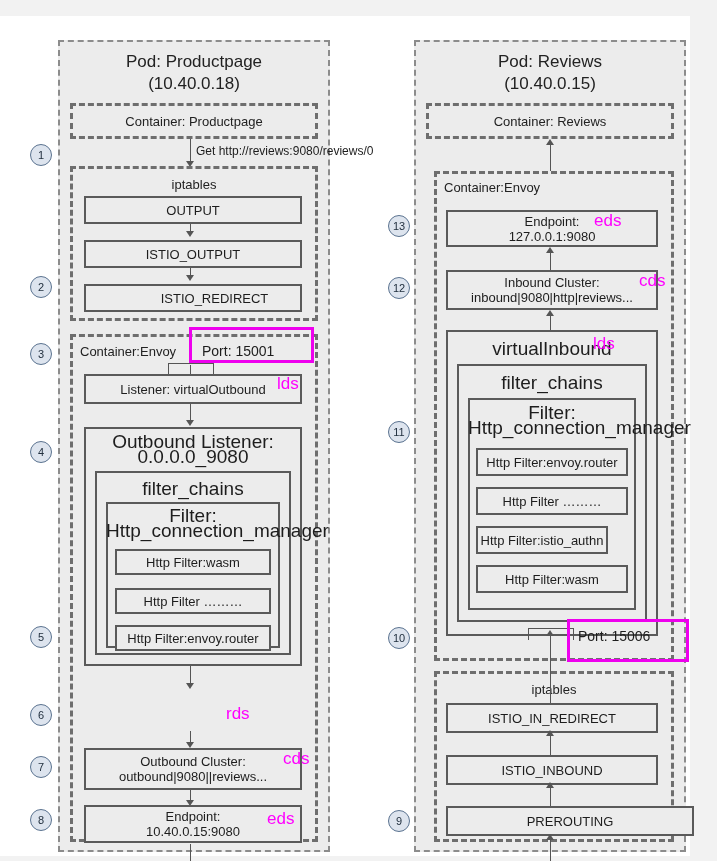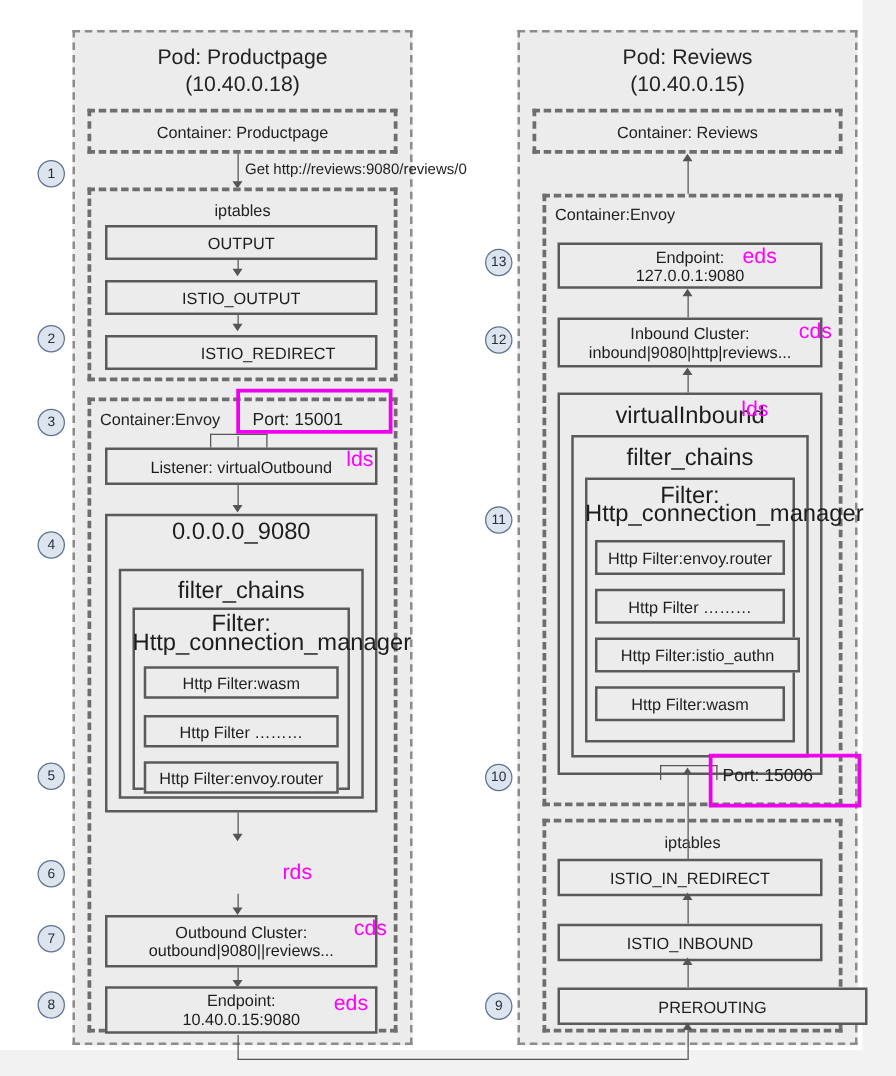--- a/index.html
+++ b/index.html
@@ -3,21 +3,21 @@
 <meta charset="utf-8">
 <style>
   html,body{margin:0;padding:0;}
   body{
     width:717px;height:861px;
     background:#f2f2f2;
     font-family:"Liberation Sans", sans-serif;
     overflow:hidden;
   }
   #canvas{
-    position:absolute;left:0;top:0;width:690px;height:840px;
+    position:absolute;left:0;top:16px;width:690px;height:840px;
     background:#ffffff;
     text-decoration:underline;
   }
   .pod{
     position:absolute;
     background:#ececec;
     border:2px dashed #8c8c8c;
     box-sizing:border-box;
   }
   .pod-title{
@@ -173,20 +173,21 @@
   <div class="vline" style="left:190px;top:349px;height:11px;"></div>
 
   <div class="solidbox" style="left:84px;top:358px;width:218px;height:30px;">Listener: virtualOutbound</div>
   <div class="xds" style="left:277px;top:358px;">lds</div>
 
   <div class="vline" style="left:190px;top:388px;height:19px;"></div>
   <div class="arrowdown" style="left:186px;top:404px;"></div>
 
   <div class="grpbox" style="left:84px;top:411px;width:218px;height:239px;"></div>
   <div class="grp-label" style="left:84px;top:418px;width:218px;line-height:15px;">
+    <div>Outbound Listener:</div>
     <div>0.0.0.0_9080</div>
   </div>
 
   <div class="grpbox" style="left:95px;top:455px;width:196px;height:184px;"></div>
   <div class="grp-label" style="left:95px;top:462px;width:196px;">filter_chains</div>
 
   <div class="grpbox" style="left:106px;top:486px;width:174px;height:146px;"></div>
   <div class="grp-label" style="left:106px;top:492px;width:174px;line-height:15px;">
     <div>Filter:</div>
     <div>Http_connection_manager</div>
@@ -261,21 +262,21 @@
   <div class="grp-label" style="left:457px;top:356px;width:190px;">filter_chains</div>
 
   <div class="grpbox" style="left:468px;top:382px;width:168px;height:212px;"></div>
   <div class="grp-label" style="left:468px;top:389px;width:168px;line-height:15px;">
     <div>Filter:</div>
     <div>Http_connection_manager</div>
   </div>
 
   <div class="solidbox" style="left:476px;top:432px;width:152px;height:28px;">Http Filter:envoy.router</div>
   <div class="solidbox" style="left:476px;top:471px;width:152px;height:28px;">Http Filter ………</div>
-  <div class="solidbox" style="left:476px;top:510px;width:164px;height:28px;">Http Filter:istio_authn</div>
+  <div class="solidbox" style="left:476px;top:510px;width:132px;height:28px;">Http Filter:istio_authn</div>
   <div class="solidbox" style="left:476px;top:549px;width:152px;height:28px;">Http Filter:wasm</div>
 
   <div class="magbox" style="left:567px;top:603px;width:122px;height:43px;"></div>
   <div class="magtext" style="left:578px;top:612px;">Port: 15006</div>
 
   <div class="brace" style="left:528px;top:612px;width:46px;height:12px;"></div>
   <div class="vline" style="left:550px;top:617px;height:25px;"></div>
   <div class="arrowup" style="left:546px;top:614px;"></div>
 
   <div class="dashbox" style="left:434px;top:655px;width:240px;height:171px;"></div>

